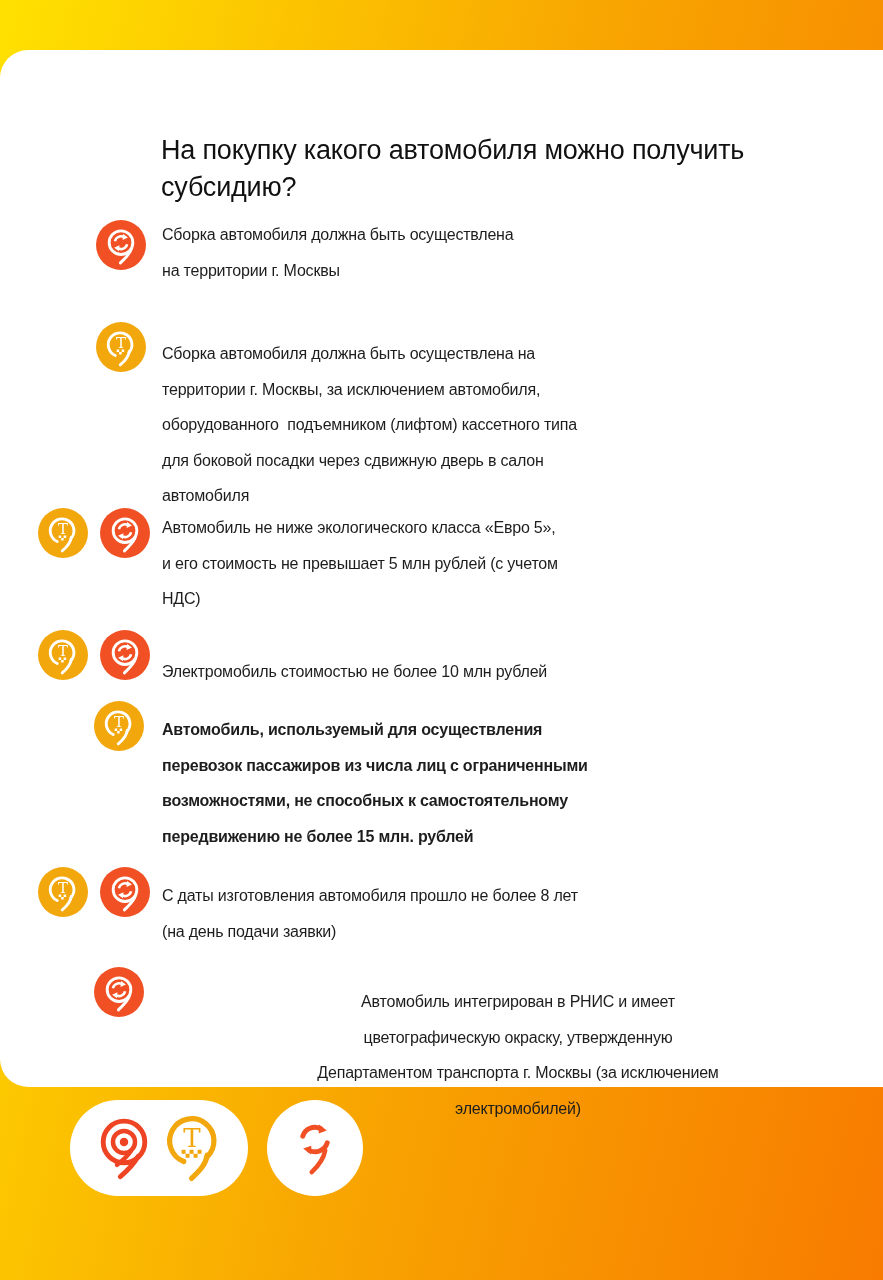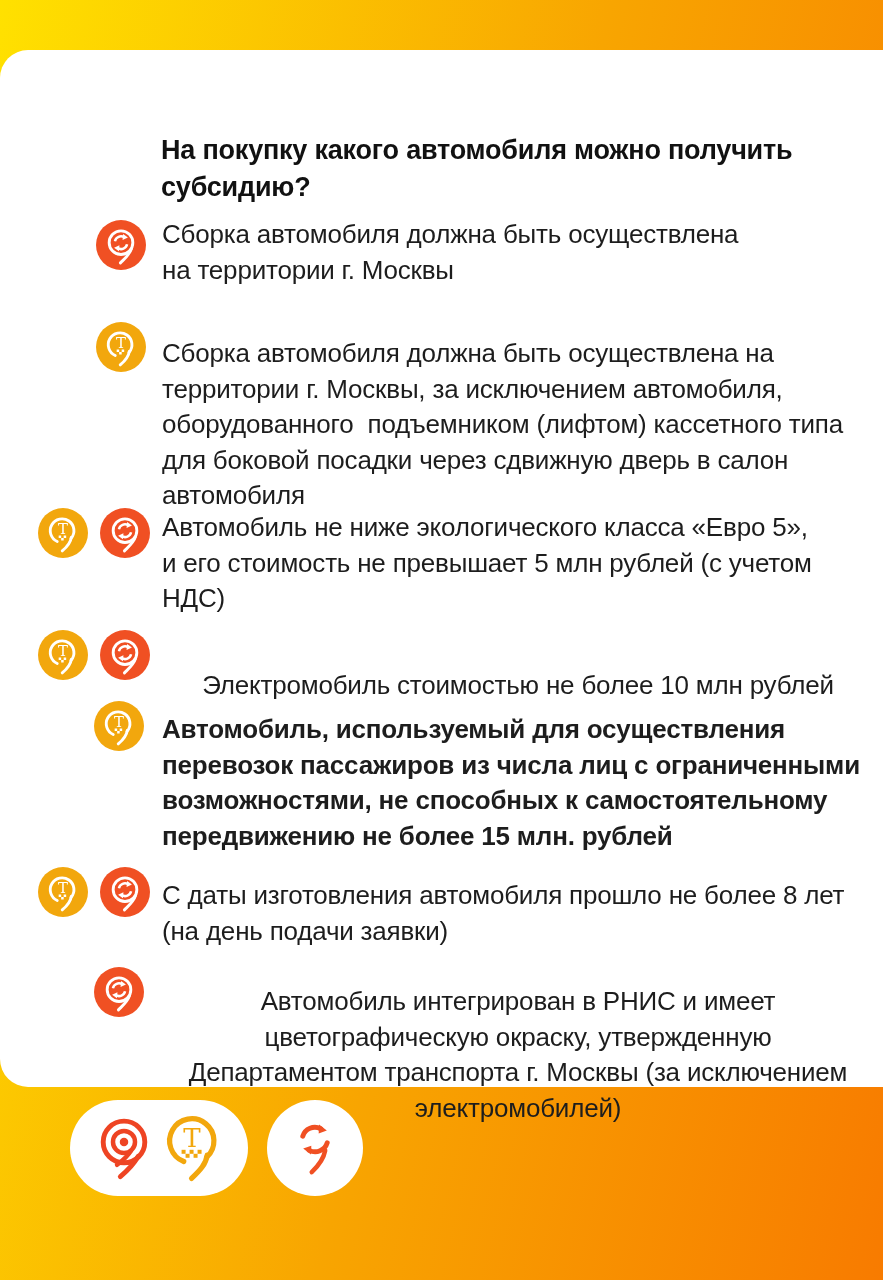--- a/index.html
+++ b/index.html
@@ -7,35 +7,35 @@
     width:883px;height:1280px;overflow:hidden;position:relative;
     font-family:"Liberation Sans",sans-serif;
     background:linear-gradient(103deg,var(--bg-yellow,#FFE100) 0%,var(--bg-orange,#F8A501) 52%,var(--bg-deep-orange,#F87B00) 100%);
   }
   .card{
     position:absolute;left:0;top:50px;width:913px;height:1037px;
     background:var(--card,#ffffff);border-radius:28px;
   }
   .title{
     position:absolute;left:161px;top:82px;width:700px;
-    font-size:27px;line-height:37px;font-weight:bold;color:#111111;
+    font-size:27px;line-height:37px;font-weight:normal;color:#111111;
     white-space:pre-wrap;letter-spacing:-0.2px;
   }
   .itext{
     position:absolute;left:162px;width:712px;
-    font-size:26px;line-height:35.5px;color:var(--text,#1d1d1d);
+    font-size:16px;line-height:35.5px;color:var(--text,#1d1d1d);
     white-space:pre-wrap;letter-spacing:-0.2px;
   }
   .badge{position:absolute;width:50px;height:50px;display:block;}
   .taxi{color:var(--taxi-yellow,#F2A70D);}
   .csh{color:var(--carsharing-orange,#F05023);}
   .mt{color:var(--transport-red,#EE4423);}
 
   
-  .t1{top:167px;} .t2{top:286px;} .t3{top:460px;} .t4{top:618px;text-align:center;}
+  .t1{top:167px;} .t2{top:286px;} .t3{top:460px;} .t4{top:604px;}
   .t5{top:662px;font-weight:bold;} .t6{top:828px;} .t7{top:934px;text-align:center;}
   
   .i1 {left:96px;top:170px;}
   .i2 {left:96px;top:272px;}
   .i3a{left:38px;top:458px;} .i3b{left:100px;top:458px;}
   .i4a{left:38px;top:580px;} .i4b{left:100px;top:580px;}
   .i5 {left:94px;top:651px;}
   .i6a{left:38px;top:817px;} .i6b{left:100px;top:817px;}
   .i7 {left:94px;top:917px;}
 

